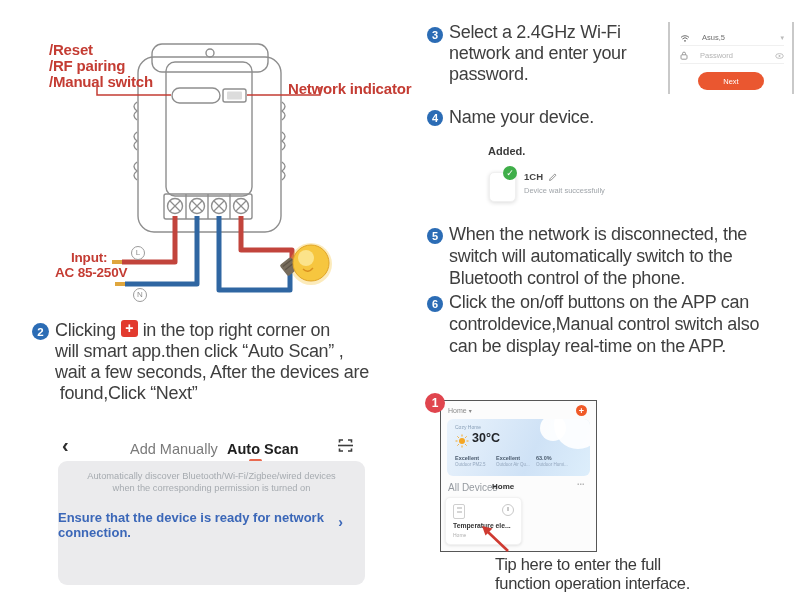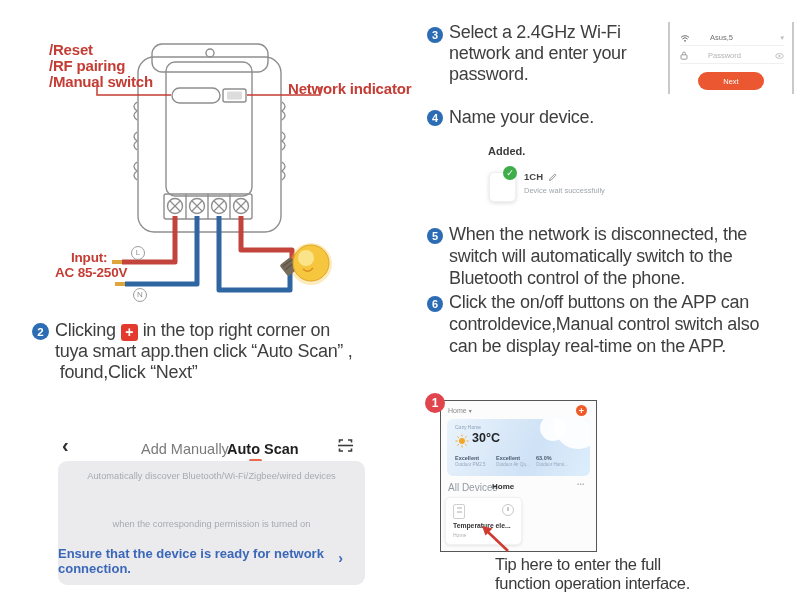--- a/index.html
+++ b/index.html
@@ -17,26 +17,26 @@
   .plus-sq{display:inline-flex;width:17px;height:17px;border-radius:3px;background:#e23a2e;color:#fff;
            font-size:14px;font-weight:bold;align-items:center;justify-content:center;margin:0 5px;}
   .heading{font-size:23px;font-weight:bold;color:#1b74b8;letter-spacing:-0.3px;}
 
   
   .ln{width:12px;height:12px;border:1px solid #9b9b9b;border-radius:50%;color:#8f8f8f;
       font-size:8px;line-height:12px;text-align:center;}
 
   
   #scan-panel{background:#ebebed;border-radius:9px;}
-  .hint{font-size:9.3px;color:#a6abb0;text-align:center;line-height:12px;margin-top:36px;}
+  .hint{font-size:9.3px;color:#a6abb0;text-align:center;line-height:12px;}
   .ensure{font-size:13px;font-weight:bold;color:#3b67b8;text-align:left;line-height:15px;}
 
   
   #wifi-card{background:#ffffff;}
-  .wrow{position:absolute;left:12px;width:104px;height:15px;display:flex;align-items:center;gap:20px;
+  .wrow{position:absolute;left:12px;width:104px;height:15px;display:flex;align-items:center;gap:12px;
         border-bottom:1px solid #f0f0f0;}
   .wifi-txt{font-size:7.5px;color:#6f6f6f;}
   .pwd-txt{font-size:7.5px;color:#b3b3b3;}
   #next-btn{background:#ea5730;border-radius:9px;color:#fff;font-size:7.5px;display:flex;
             align-items:center;justify-content:center;}
 
   
   .check-circle{width:14px;height:14px;border-radius:50%;background:#3fae49;color:#fff;font-size:9px;
                 display:flex;align-items:center;justify-content:center;}
   #added-thumb{width:25px;height:28px;background:#fff;border:1px solid #f0f0f0;border-radius:5px;
@@ -135,30 +135,31 @@
     <div class="red-label">/Manual switch</div>
   </div>
   <div class="abs red-label" style="left:288px;top:81px">Network indicator</div>
   <div class="abs red-label" style="left:71px;top:250px;font-size:13.5px">Input:</div>
   <div class="abs red-label" style="left:55px;top:265px;font-size:13.5px">AC 85-250V</div>
   <div class="abs ln" style="left:131px;top:246px">L</div>
   <div class="abs ln" style="left:133px;top:288px">N</div>
 
   <div class="abs badge" style="left:32px;top:323px">2</div>
   <div class="abs" style="left:55px;top:320px;width:360px">
-    <div class="step-line" style="display:flex;align-items:flex-end">
+    <div class="step-line" style="display:flex;align-items:flex-start">
       <span>Clicking</span><span class="plus-sq">+</span><span>in the top right corner on</span>
     </div>
-    <div class="step-line">tuya smart app.then click “Auto Scan” ,</div>
+    <div class="step-line">will smart app.then click “Auto Scan” ,</div>
+    <div class="step-line">wait a few seconds, After the devices are</div>
     <div class="step-line"> found,Click “Next”</div>
   </div>
 
   <div class="abs" style="left:58px;top:430px;width:310px;height:160px">
     <div class="abs" style="left:4px;top:6px;font-size:20px;font-weight:bold;color:#2f2f2f;line-height:18px">‹</div>
-    <div class="abs" style="left:83px;top:11px;font-size:14.5px;color:#7a7a7a">Add Manually</div>
+    <div class="abs" style="left:72px;top:11px;font-size:14.5px;color:#7a7a7a">Add Manually</div>
     <div class="abs" style="left:169px;top:11px;font-size:14.5px;font-weight:bold;color:#1f1f1f">Auto Scan</div>
     <div class="abs" style="left:191px;top:29px;width:13px;height:3px;background:#e96a50;border-radius:2px"></div>
     <svg class="abs" style="left:279px;top:7px" width="17" height="17" viewBox="0 0 17 17">
       <path d="M2.5,5.5 V3 H6 M11,3 H14.5 V5.5 M14.5,11.5 V14 H11 M6,14 H2.5 V11.5" fill="none" stroke="#3c3c3c" stroke-width="1.6"></path>
       <line x1="1" y1="8.5" x2="16" y2="8.5" stroke="#3c3c3c" stroke-width="1.6"></line>
     </svg>
     <div id="scan-panel" class="abs" style="left:0;top:31px;width:307px;height:124px">
       <div class="hint" style="margin-top:9px">Automatically discover Bluetooth/Wi-Fi/Zigbee/wired devices</div>
       <div class="hint">when the corresponding permission is turned on</div>
       <div style="position:relative;margin-top:16px">

